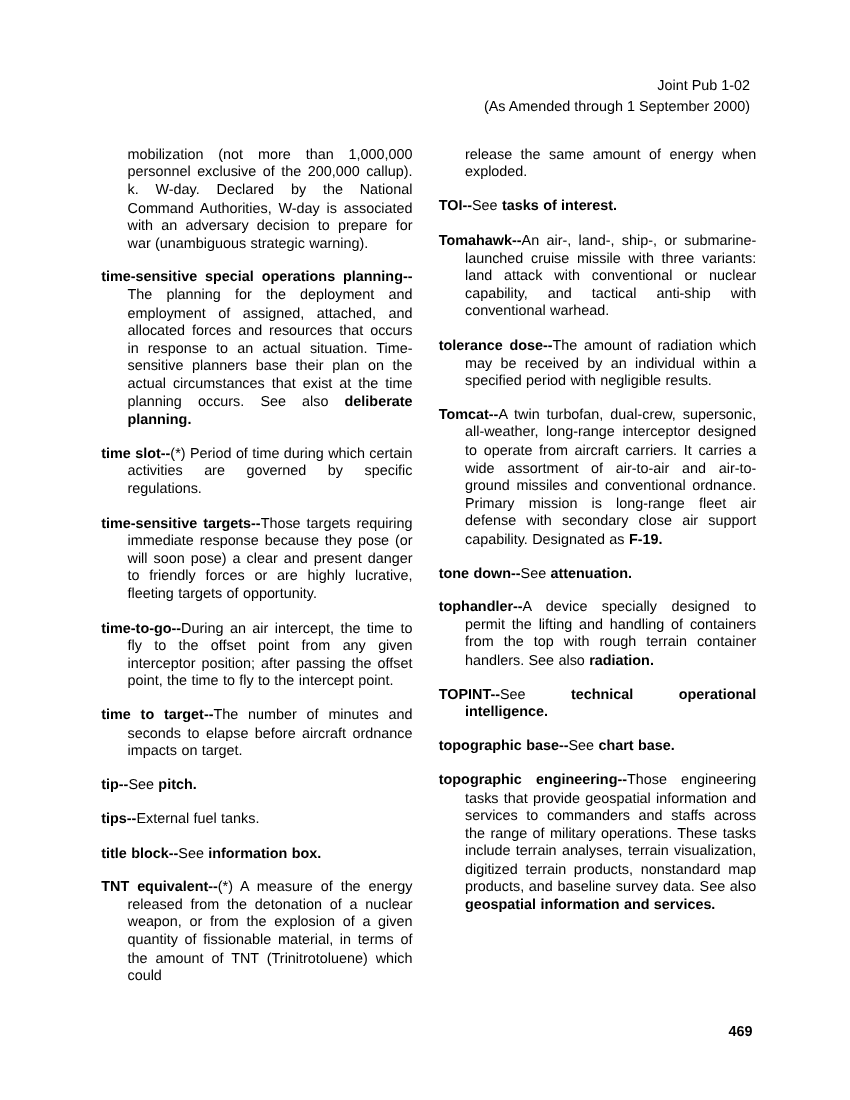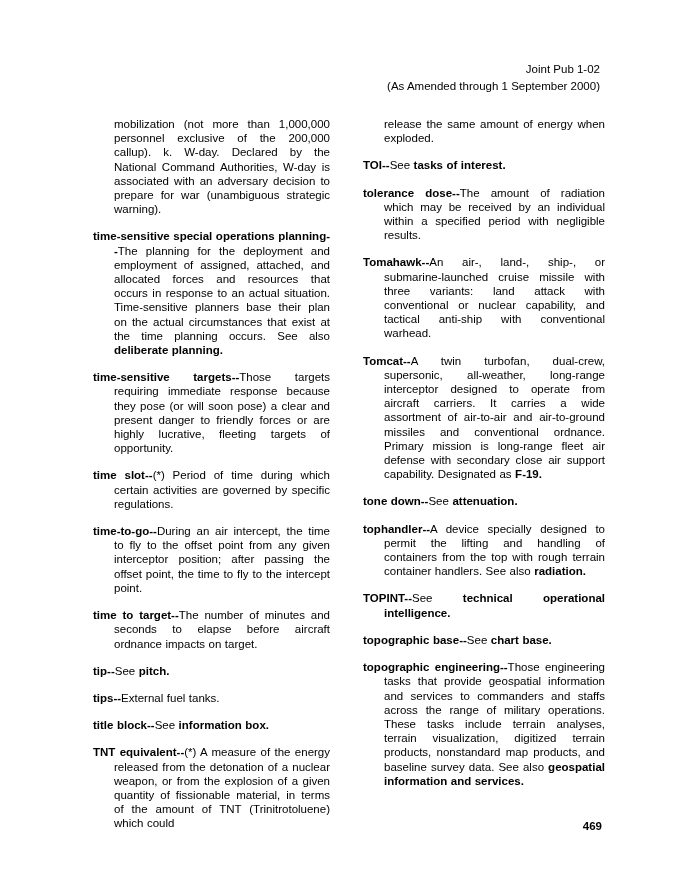--- a/index.html
+++ b/index.html
@@ -29,21 +29,21 @@
     position: absolute;
     top: 117px;
     left: 77px;
     display: flex;
     gap: 17px;
   }
   .col { display: block; }
   .col-left  { width: 253px; }
   .col-right { width: 258px; }
   .para {
-    margin: 13px 0 0 16px;
+    margin: 13px 0 0 4px;
     font-size: 11.5px;
     line-height: 14.2px;
     text-align: justify;
     padding-left: 21px;
     text-indent: -21px;
     word-spacing: 0.3px;
   }
   .para:first-child { margin-top: 0; }
   .para.cont { text-indent: 0; }
   .para b { font-weight: bold; }
@@ -64,34 +64,34 @@
 
   <div class="header">
     <div>Joint Pub 1-02</div>
     <div>(As Amended through 1 September 2000)</div>
   </div>
 
   <div class="columns">
     <div class="col col-left" id="col-left">
         <p class="para cont"><span>mobilization (not more than 1,000,000 personnel exclusive of the 200,000 callup).  k. W-day.  Declared by the National Command Authorities, W-day is associated with an adversary decision to prepare for war (unambiguous strategic warning).</span></p>
         <p class="para"><b>time-sensitive special operations planning--</b><span>The planning for the deployment and employment of assigned, attached, and allocated forces and resources that occurs in response to an actual situation.  Time-sensitive planners base their plan on the actual circumstances that exist at the time planning occurs.  See also </span><b>deliberate planning.</b></p>
+        <p class="para"><b>time slot--</b><span>(*)  Period of time during which certain activities are governed by specific regulations.</span></p>
         <p class="para"><b>time-sensitive targets--</b><span>Those targets requiring immediate response because they pose (or will soon pose) a clear and present danger to friendly forces or are highly lucrative, fleeting targets of opportunity.</span></p>
-        <p class="para"><b>time slot--</b><span>(*)  Period of time during which certain activities are governed by specific regulations.</span></p>
         <p class="para"><b>time-to-go--</b><span>During an air intercept, the time to fly to the offset point from any given interceptor position; after passing the offset point, the time to fly to the intercept point.</span></p>
         <p class="para"><b>time to target--</b><span>The number of minutes and seconds to elapse before aircraft ordnance impacts on target.</span></p>
         <p class="para"><b>tip--</b><span>See </span><b>pitch.</b></p>
         <p class="para"><b>tips--</b><span>External fuel tanks.</span></p>
         <p class="para"><b>title block--</b><span>See </span><b>information box.</b></p>
         <p class="para"><b>TNT equivalent--</b><span>(*)  A measure of the energy released from the detonation of a nuclear weapon, or from the explosion of a given quantity of fissionable material, in terms of the amount of TNT (Trinitrotoluene) which could</span></p>
       </div>
     <div class="col col-right" id="col-right">
         <p class="para cont"><span>release the same amount of energy when exploded.</span></p>
         <p class="para"><b>TOI--</b><span>See </span><b>tasks of interest.</b></p>
+        <p class="para"><b>Tomahawk--</b><span>An air-, land-, ship-, or submarine-launched cruise missile with three variants: land attack with conventional or nuclear capability, and tactical anti-ship with conventional warhead.</span></p>
         <p class="para"><b>tolerance dose--</b><span>The amount of radiation which may be received by an individual within a specified period with negligible results.</span></p>
-        <p class="para"><b>Tomahawk--</b><span>An air-, land-, ship-, or submarine-launched cruise missile with three variants: land attack with conventional or nuclear capability, and tactical anti-ship with conventional warhead.</span></p>
         <p class="para"><b>Tomcat--</b><span>A twin turbofan, dual-crew, supersonic, all-weather, long-range interceptor designed to operate from aircraft carriers.  It carries a wide assortment of air-to-air and air-to-ground missiles and conventional ordnance.  Primary mission is long-range fleet air defense with secondary close air support capability.  Designated as </span><b>F-19.</b></p>
         <p class="para"><b>tone down--</b><span>See </span><b>attenuation.</b></p>
         <p class="para"><b>tophandler--</b><span>A device specially designed to permit the lifting and handling of containers from the top with rough terrain container handlers.  See also </span><b>radiation.</b></p>
         <p class="para"><b>TOPINT--</b><span>See </span><b>technical operational intelligence.</b></p>
         <p class="para"><b>topographic base--</b><span>See </span><b>chart base.</b></p>
         <p class="para"><b>topographic engineering--</b><span>Those engineering tasks that provide geospatial information and services to commanders and staffs across the range of military operations.  These tasks include terrain analyses, terrain visualization, digitized terrain products, nonstandard map products, and baseline survey data.  See also </span><b>geospatial information and services.</b></p>
       </div>
   </div>
 
   <div class="footer">

